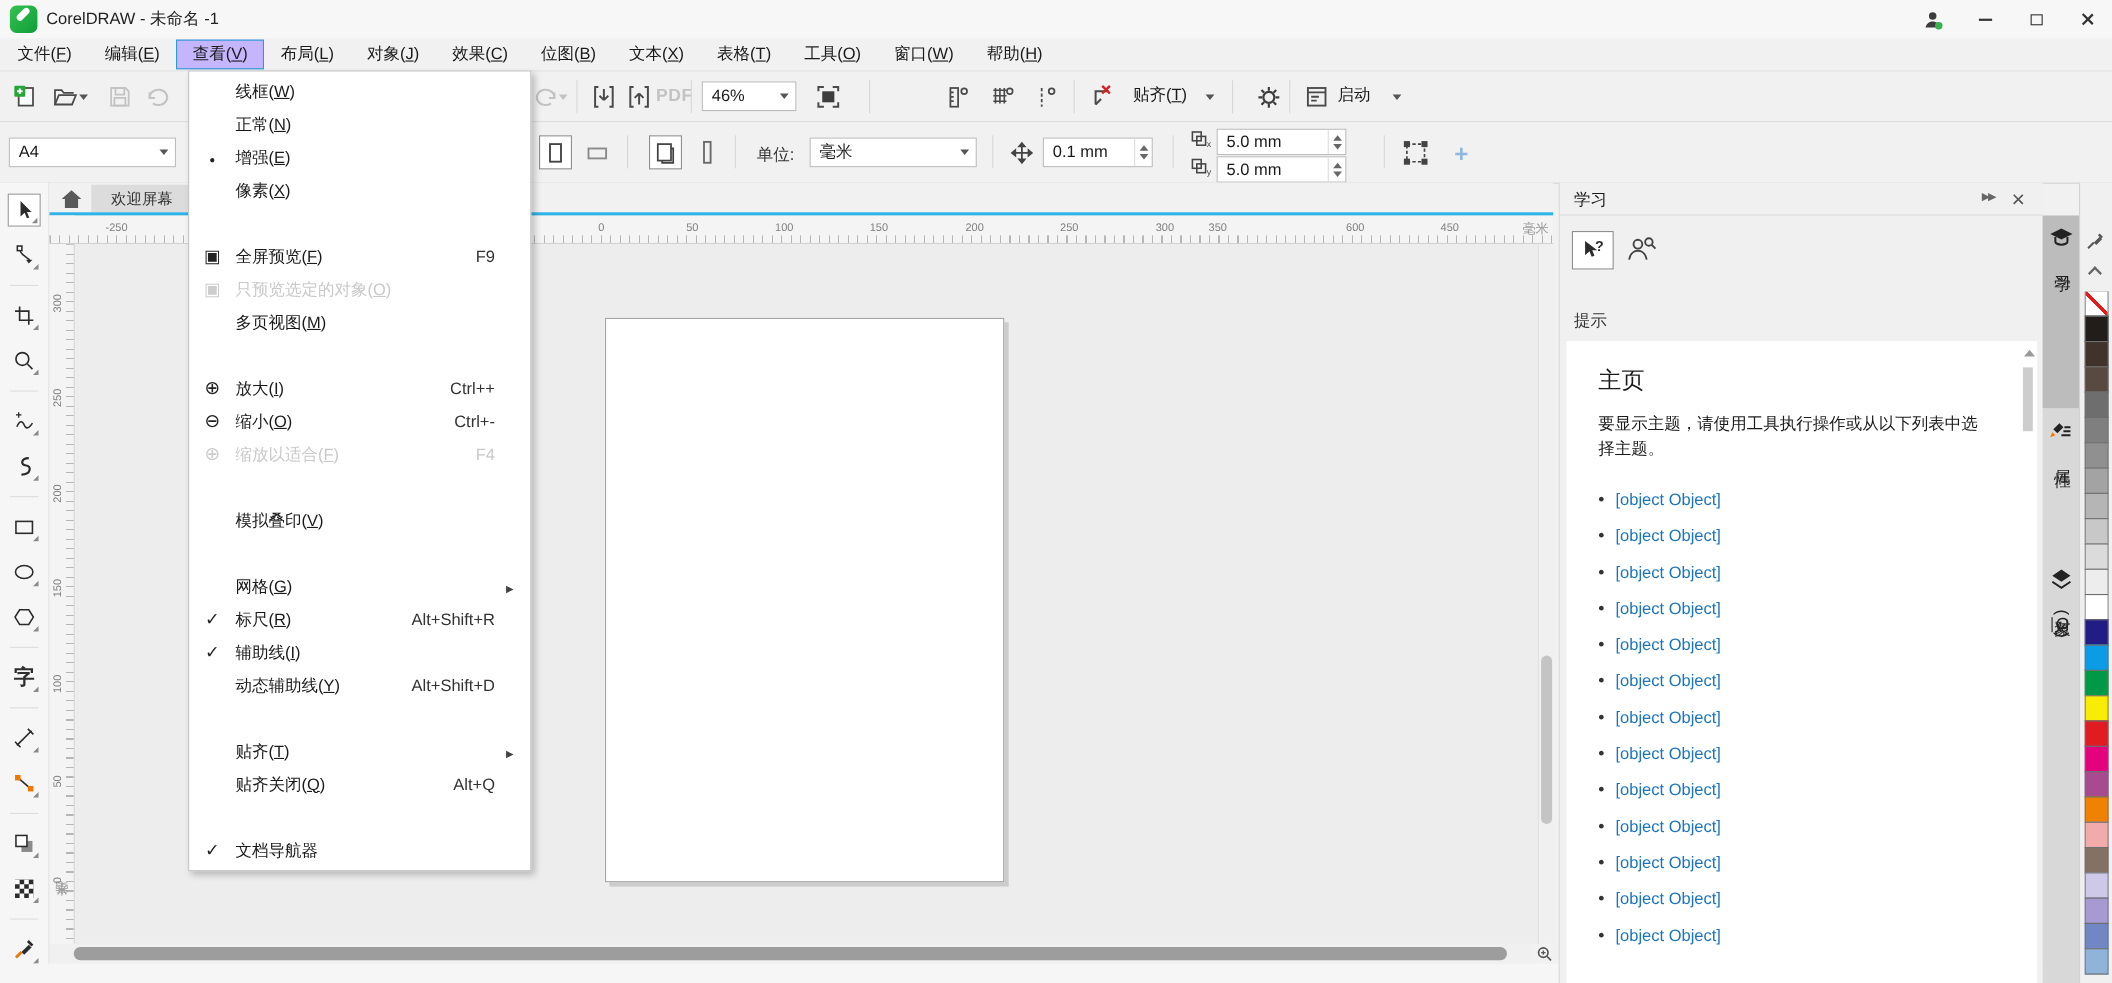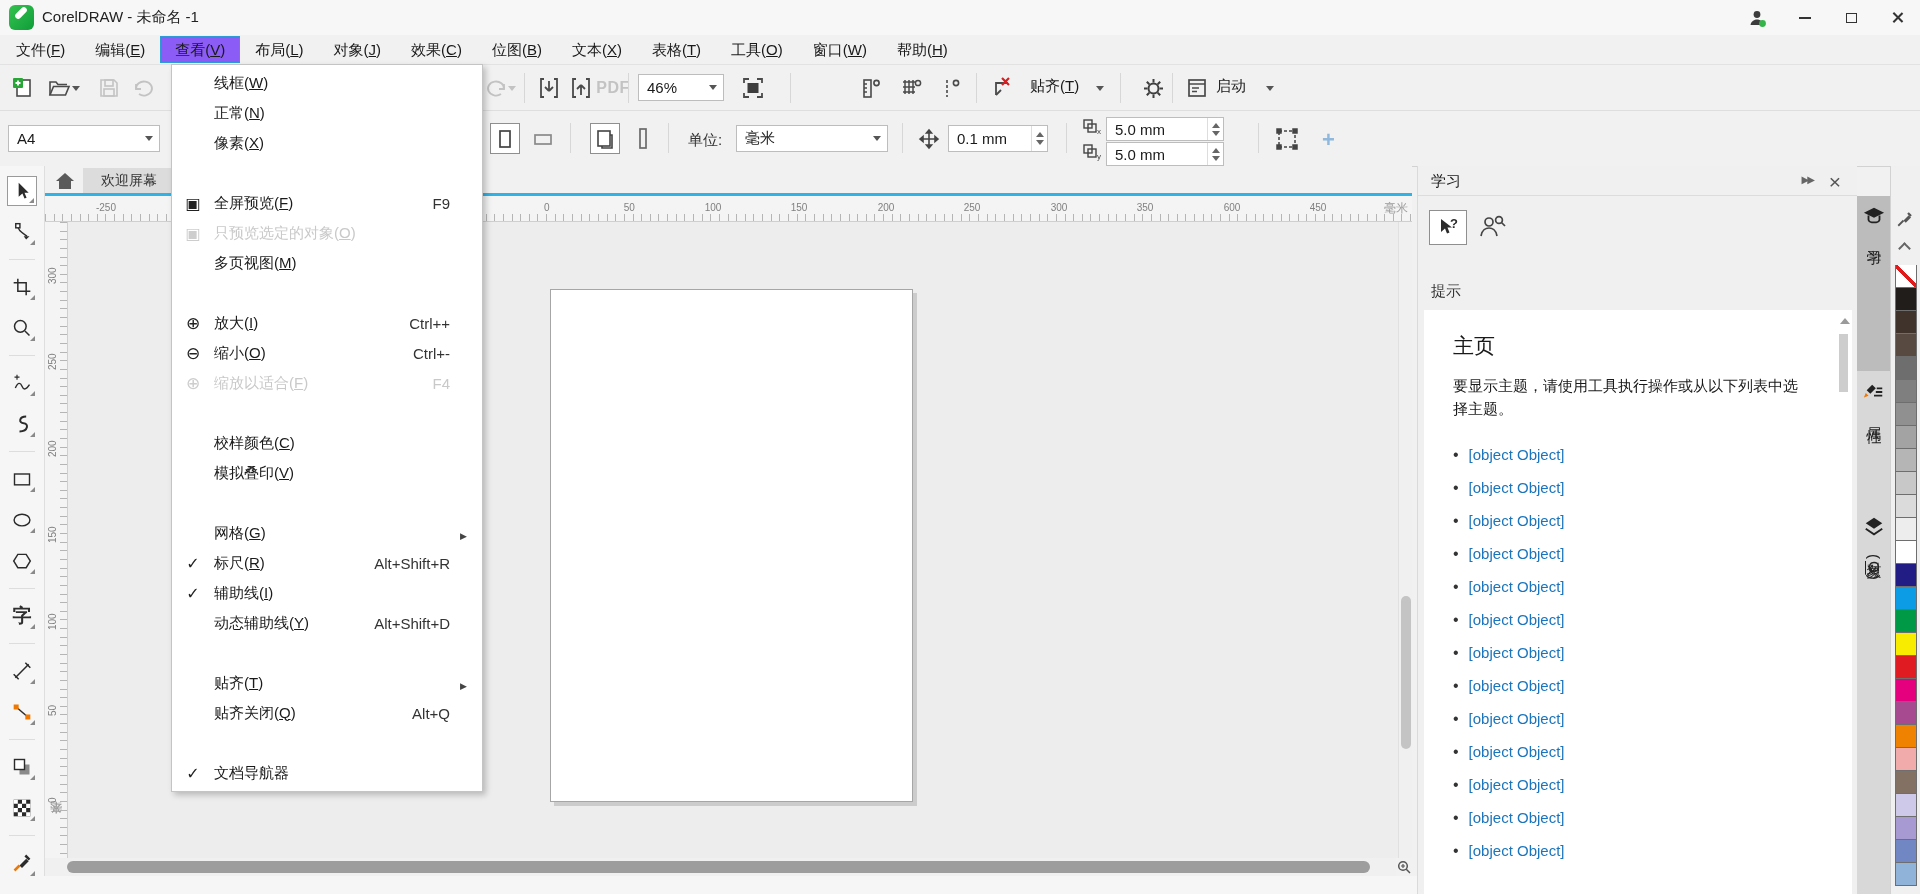--- a/index.html
+++ b/index.html
@@ -20,21 +20,21 @@
   .winbtn{position:absolute;top:0;height:35px;width:46px;display:flex;align-items:center;justify-content:center}
   .glyph-min{width:12px;height:2px;background:#333}
   .glyph-max{width:11px;height:10px;border:1.5px solid #333}
   .glyph-close{position:relative;width:13px;height:13px}
   .glyph-close::before,.glyph-close::after{content:"";position:absolute;left:6px;top:0;width:1.6px;height:13px;background:#333}
   .glyph-close::before{transform:rotate(45deg)}.glyph-close::after{transform:rotate(-45deg)}
 
   
   .menubar{position:absolute;top:35px;left:0;width:1920px;height:29px;background:#f1f1f1;display:flex;padding-left:1px}
   .menubar-item{height:27px;margin-top:1px;line-height:25px;padding:0 14px;border:1px solid transparent;white-space:nowrap}
-  .menubar-item.active{background:#8b5cf6;border-color:#2f9bd6}
+  .menubar-item.active{background:#c4b5fd;border-color:#2f9bd6}
 
   
   .toolbar{position:absolute;top:64px;left:0;width:1920px;height:46px;background:#f1f1f1;border-top:1px solid #e2e2e2}
   .propbar{position:absolute;top:110px;left:0;width:1920px;height:57px;background:#f1f1f1;border-top:1px solid #dedede;border-bottom:1px solid #d2d2d2}
   .tbtn{position:absolute;top:7px;width:30px;height:32px;display:flex;align-items:center;justify-content:center;color:#474747}
   .tbtn.disabled{color:#c3c3c3}
   .vsep{position:absolute;top:8px;width:1px;height:30px;background:#d7d7d7}
   .dd{width:0;height:0;border-left:4px solid transparent;border-right:4px solid transparent;border-top:5px solid #555}
   .dd.disabled{border-top-color:#c3c3c3}
   .combo{position:absolute;height:27px;background:#fff;border:1px solid #bdbdbd;display:flex;align-items:center}
@@ -552,21 +552,21 @@
     <div>
 
     <span class="hlabel" style="left: 73px;">-250</span>
         <span class="hlabel" style="left: 505px;">0</span>
         <span class="hlabel" style="left: 591px;">50</span>
         <span class="hlabel" style="left: 678px;">100</span>
         <span class="hlabel" style="left: 764px;">150</span>
         <span class="hlabel" style="left: 851px;">200</span>
         <span class="hlabel" style="left: 937px;">250</span>
         <span class="hlabel" style="left: 1024px;">300</span>
-        <span class="hlabel" style="left: 1110px; margin-top: 44px;">350</span>
+        <span class="hlabel" style="left: 1072px; margin-top: 44px;">350</span>
         <span class="hlabel" style="left: 1197px;">600</span>
         <span class="hlabel" style="left: 1283px;">450</span>
       </div>
   </div>
   <div class="vruler">
     <div class="ticks"></div>
     <span class="unit">毫米</span>
     <div>
 
     <span class="vlabel" style="top: 62px;">300</span>
@@ -605,20 +605,26 @@
         <span class="mi-shortcut"></span>
         <span class="mi-arrow"></span>
       </div>
       <div class="menu-item">
         <span class="mi-lead"></span>
         <span class="mi-label">正常(<u>N</u>)</span>
         <span class="mi-shortcut"></span>
         <span class="mi-arrow"></span>
       </div>
       <div class="menu-item">
+        <span class="mi-lead" data-lead="bullet"></span>
+        <span class="mi-label">增强(<u>E</u>)</span>
+        <span class="mi-shortcut"></span>
+        <span class="mi-arrow"></span>
+      </div>
+      <div class="menu-item">
         <span class="mi-lead"></span>
         <span class="mi-label">像素(<u>X</u>)</span>
         <span class="mi-shortcut"></span>
         <span class="mi-arrow"></span>
       </div>
       <div class="menu-item">
         <span class="mi-lead"></span>
         <span class="mi-label"></span>
         <span class="mi-shortcut"></span>
         <span class="mi-arrow"></span>
@@ -661,26 +667,20 @@
       </div>
       <div class="menu-item disabled">
         <span class="mi-lead" data-lead="zoom-fit"></span>
         <span class="mi-label">缩放以适合(<u>F</u>)</span>
         <span class="mi-shortcut">F4</span>
         <span class="mi-arrow"></span>
       </div>
       <div class="menu-item">
         <span class="mi-lead"></span>
         <span class="mi-label"></span>
-        <span class="mi-shortcut"></span>
-        <span class="mi-arrow"></span>
-      </div>
-      <div class="menu-item">
-        <span class="mi-lead"></span>
-        <span class="mi-label">校样颜色(<u>C</u>)</span>
         <span class="mi-shortcut"></span>
         <span class="mi-arrow"></span>
       </div>
       <div class="menu-item">
         <span class="mi-lead"></span>
         <span class="mi-label">模拟叠印(<u>V</u>)</span>
         <span class="mi-shortcut"></span>
         <span class="mi-arrow"></span>
       </div>
       <div class="menu-item">

